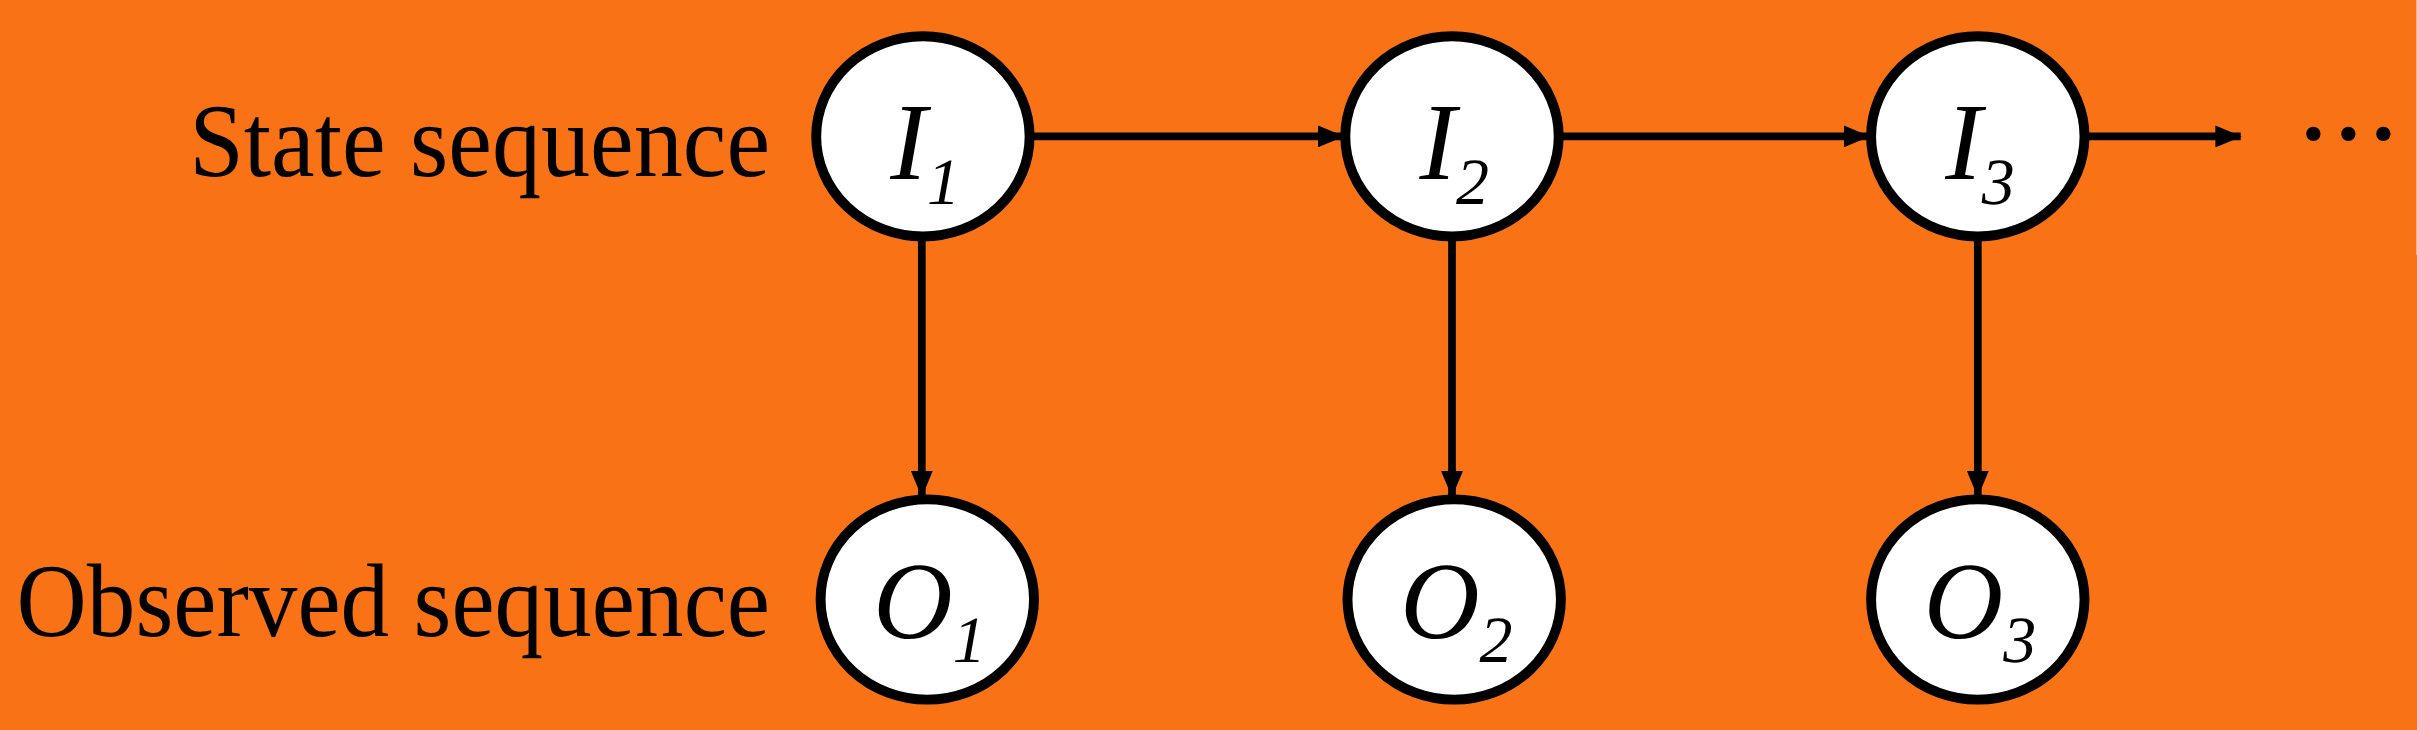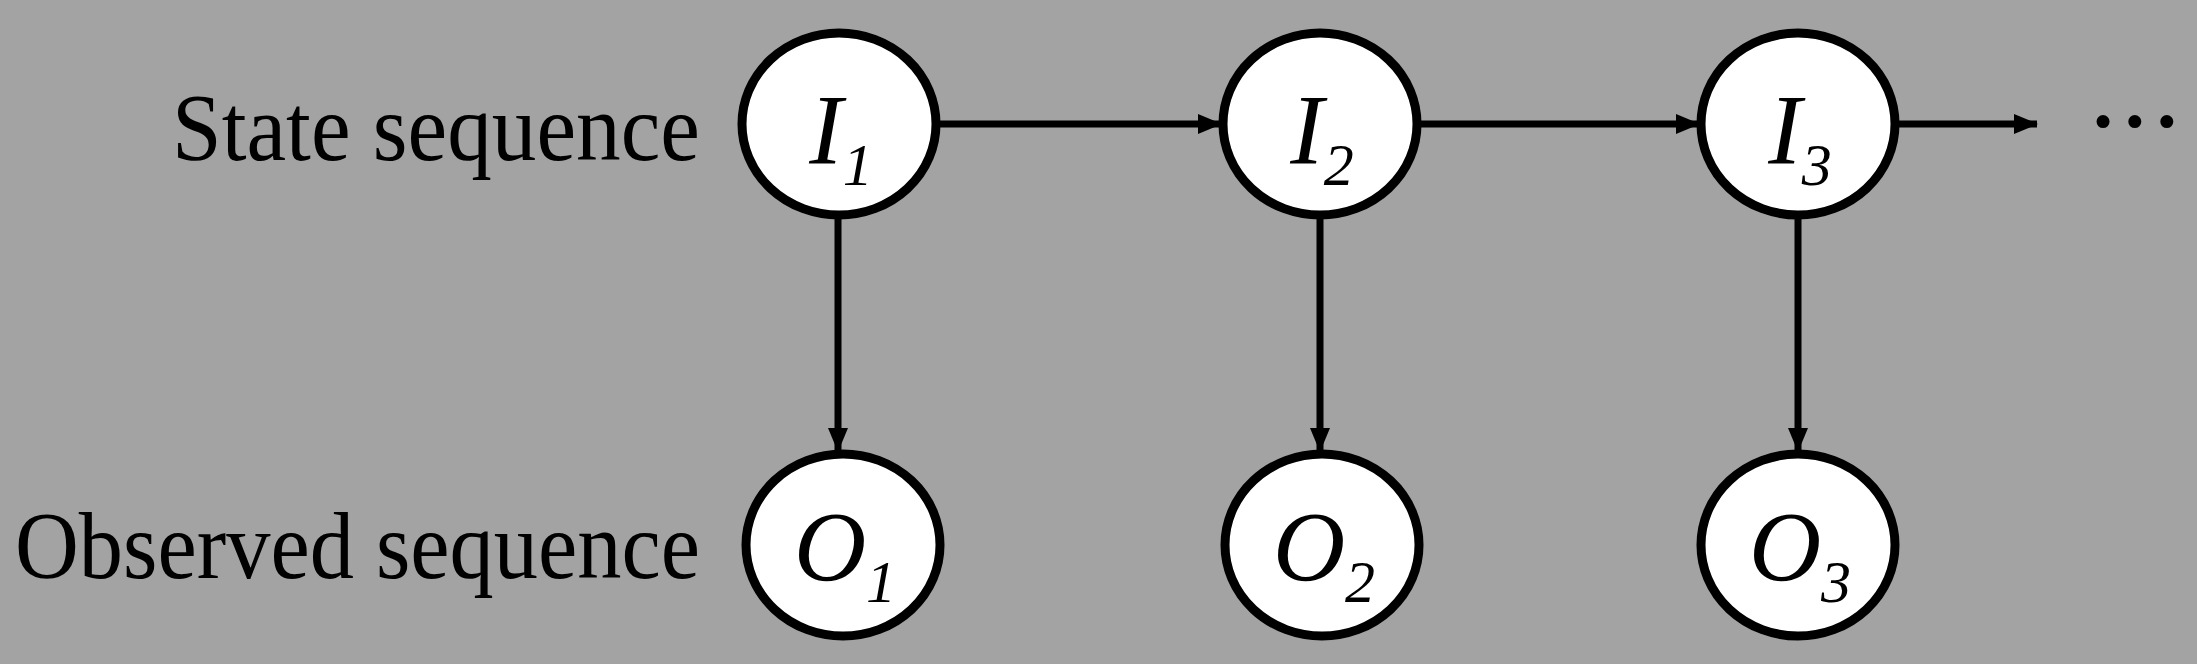--- a/index.html
+++ b/index.html
@@ -4,21 +4,21 @@
 <style>
   html, body {
     margin: 0;
     padding: 0;
     background: #ffffff;
   }
   .stage {
     position: relative;
     width: 2197px;
     height: 664px;
-    background: #a3a3a3;
+    background: #f97316;
     overflow: hidden;
   }
   svg.diagram {
     display: block;
     width: 2197px;
     height: 664px;
   }
   .node-circle {
     fill: #ffffff;
     stroke: #000000;

